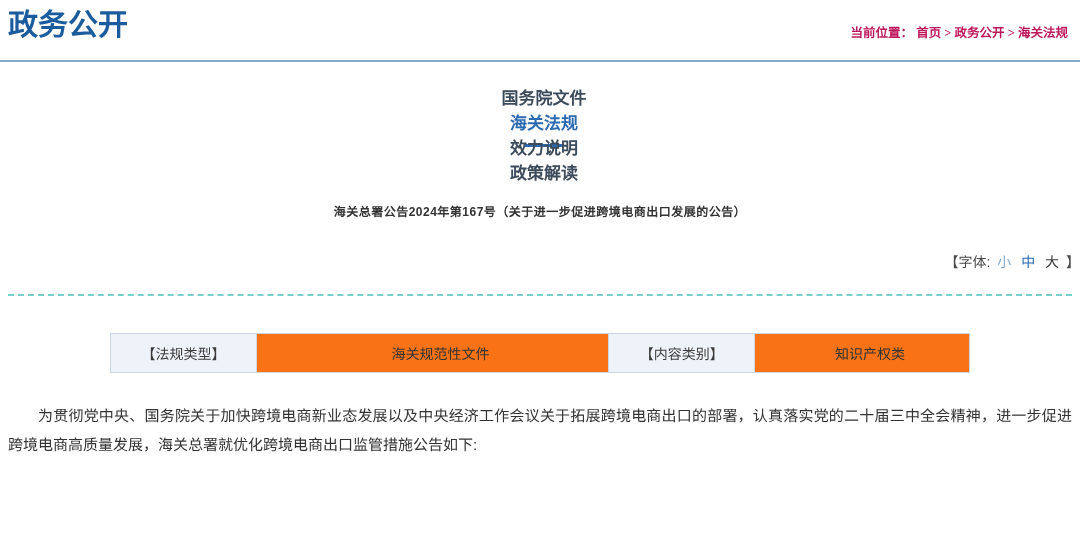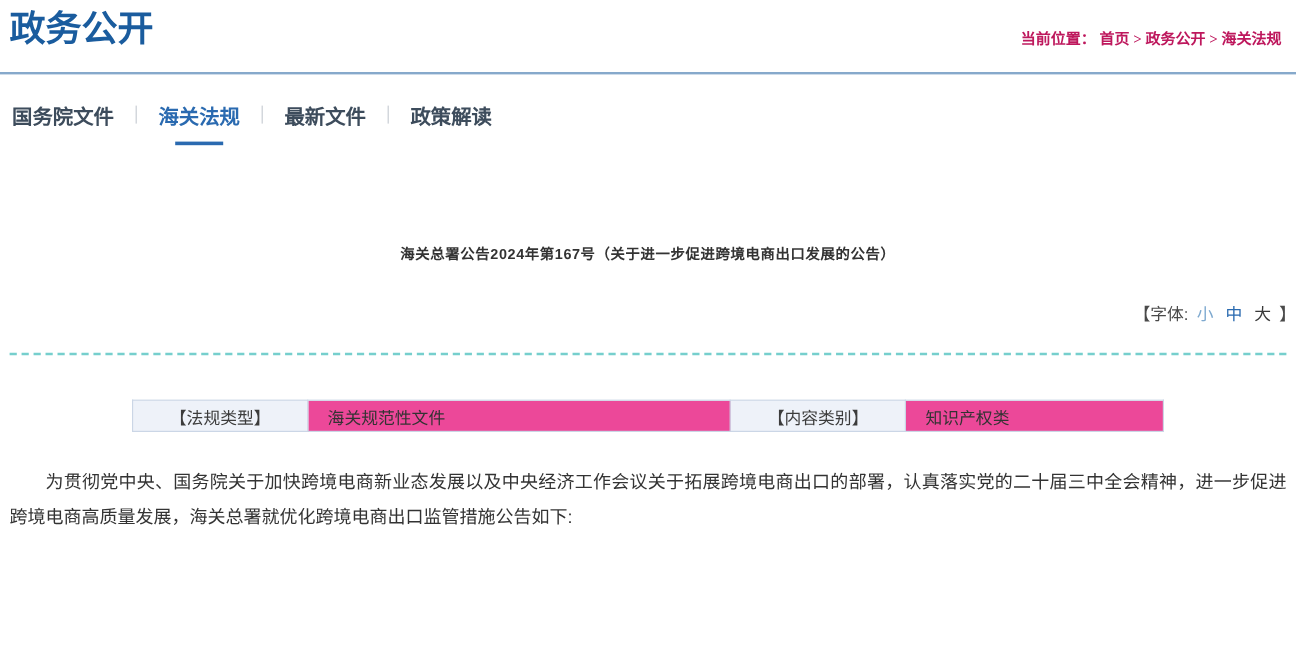--- a/index.html
+++ b/index.html
@@ -42,20 +42,21 @@
     border-top: 2px solid #86a9cb;
     width: 100%;
   }
 
   
   .tab-bar {
     display: flex;
     align-items: center;
     margin: 22px 0 0 8px;
     height: 22px;
+    flex-direction: column;
   }
   .tab {
     font-family: "Liberation Serif", "DejaVu Serif", serif;
     font-weight: bold;
     font-size: 17px;
     color: #3d4c5c;
     position: relative;
     cursor: pointer;
     padding: 0 2px;
   }
@@ -107,32 +108,32 @@
   .meta-table {
     width: 860px;
     margin: 37px auto 0 auto;
     border-collapse: collapse;
     table-layout: fixed;
     font-size: 14px;
     color: #333;
   }
   .meta-table td {
     border: 1px solid #cbd6e6;
-    height: 26px;
+    height: 39px;
     vertical-align: middle;
   }
   .meta-table td.meta-label {
     background: #eef2f9;
     text-align: center;
     color: #3c3c3c;
   }
   .meta-table td.meta-value {
-    background: #ec4899;
+    background: #f97316;
     padding-left: 16px;
-    text-align: left;
+    text-align: center;
   }
   .col-label1 { width: 17%; }
   .col-value1 { width: 41%; }
   .col-label2 { width: 17%; }
   .col-value2 { width: 25%; }
 
   
   .article-body {
     margin: 28px 8px 0 8px;
     font-size: 15px;
@@ -152,21 +153,21 @@
     <span class="crumb-link">首页</span><span> &gt; </span><span class="crumb-link">政务公开</span><span> &gt; </span><span class="crumb-link">海关法规</span>
   </div>
   <hr class="header-rule">
 </div>
 
 <div class="tab-bar">
   <span class="tab">国务院文件</span>
   <span class="tab-divider"></span>
   <span class="tab active">海关法规</span>
   <span class="tab-divider"></span>
-  <span class="tab">最新文件</span>
+  <span class="tab">效力说明</span>
   <span class="tab-divider"></span>
   <span class="tab">政策解读</span>
 </div>
 
 <h1 class="article-title">海关总署公告2024年第167号（关于进一步促进跨境电商出口发展的公告）</h1>
 
 <div class="font-size-selector">
   <span>【字体:</span>
   <span class="fs-option fs-small">小</span>
   <span class="fs-option fs-medium">中</span>

